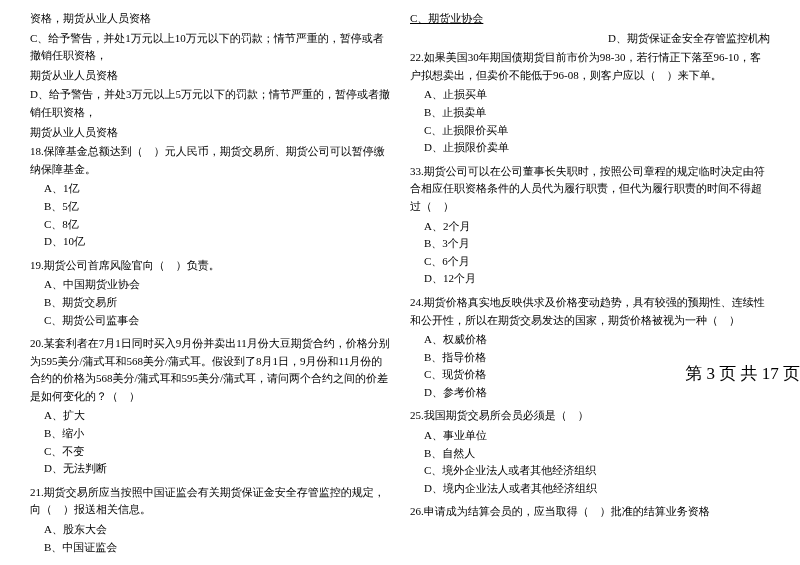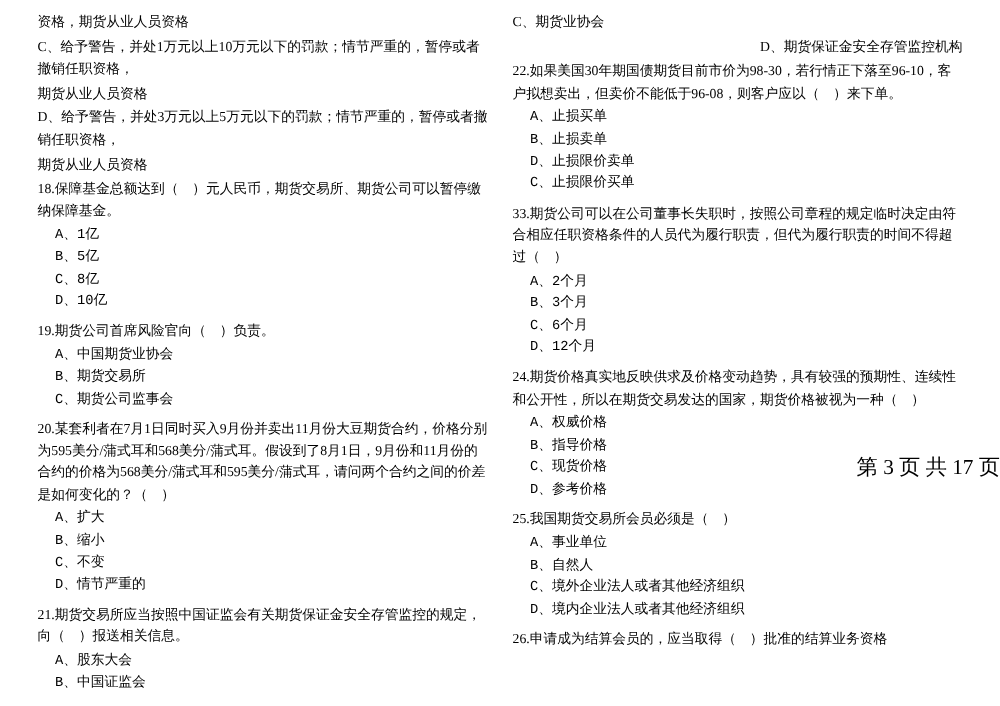--- a/index.html
+++ b/index.html
@@ -34,21 +34,20 @@
     .question-block {
       margin-bottom: 6px;
     }
     .question-text {
       text-indent: 0;
       margin-bottom: 2px;
     }
     .option {
       padding-left: 14px;
       display: block;
-      font-family: Liberation Mono, monospace;
     }
     .page-footer {
       position: absolute;
       bottom: 20px;
       left: 0;
       right: 0;
       text-align: right;
       font-size: 17px;
     }
   </style>
@@ -74,37 +73,37 @@
           <p class="question-text">19.期货公司首席风险官向（　）负责。</p>
           <span class="option">A、中国期货业协会</span>
           <span class="option">B、期货交易所</span>
           <span class="option">C、期货公司监事会</span>
         </div>
         <div class="question-block">
           <p class="question-text">20.某套利者在7月1日同时买入9月份并卖出11月份大豆期货合约，价格分别为595美分/蒲式耳和568美分/蒲式耳。假设到了8月1日，9月份和11月份的合约的价格为568美分/蒲式耳和595美分/蒲式耳，请问两个合约之间的价差是如何变化的？（　）</p>
           <span class="option">A、扩大</span>
           <span class="option">B、缩小</span>
           <span class="option">C、不变</span>
-          <span class="option">D、情节严重的</span>
+          <span class="option">D、无法判断</span>
         </div>
         <div class="question-block">
           <p class="question-text">21.期货交易所应当按照中国证监会有关期货保证金安全存管监控的规定，向（　）报送相关信息。</p>
           <span class="option">A、股东大会</span>
           <span class="option">B、中国证监会</span>
         </div>
       </div>
     <div class="col" id="right-col">
-        <p style="margin-bottom: 2px;">C、期货业协会</p>
+        <p style="margin-bottom: 2px; text-decoration: underline;">C、期货业协会</p>
         <p style="margin-bottom: 2px; text-align: right;">D、期货保证金安全存管监控机构</p>
         <div class="question-block">
           <p class="question-text">22.如果美国30年期国债期货目前市价为98-30，若行情正下落至96-10，客户拟想卖出，但卖价不能低于96-08，则客户应以（　）来下单。</p>
           <span class="option">A、止损买单</span>
           <span class="option">B、止损卖单</span>
+          <span class="option">C、止损限价买单</span>
           <span class="option">D、止损限价卖单</span>
-          <span class="option">C、止损限价买单</span>
         </div>
         <div class="question-block">
           <p class="question-text">33.期货公司可以在公司董事长失职时，按照公司章程的规定临时决定由符合相应任职资格条件的人员代为履行职责，但代为履行职责的时间不得超过（　）</p>
           <span class="option">A、2个月</span>
           <span class="option">B、3个月</span>
           <span class="option">C、6个月</span>
           <span class="option">D、12个月</span>
         </div>
         <div class="question-block">
           <p class="question-text">24.期货价格真实地反映供求及价格变动趋势，具有较强的预期性、连续性和公开性，所以在期货交易发达的国家，期货价格被视为一种（　）</p>

